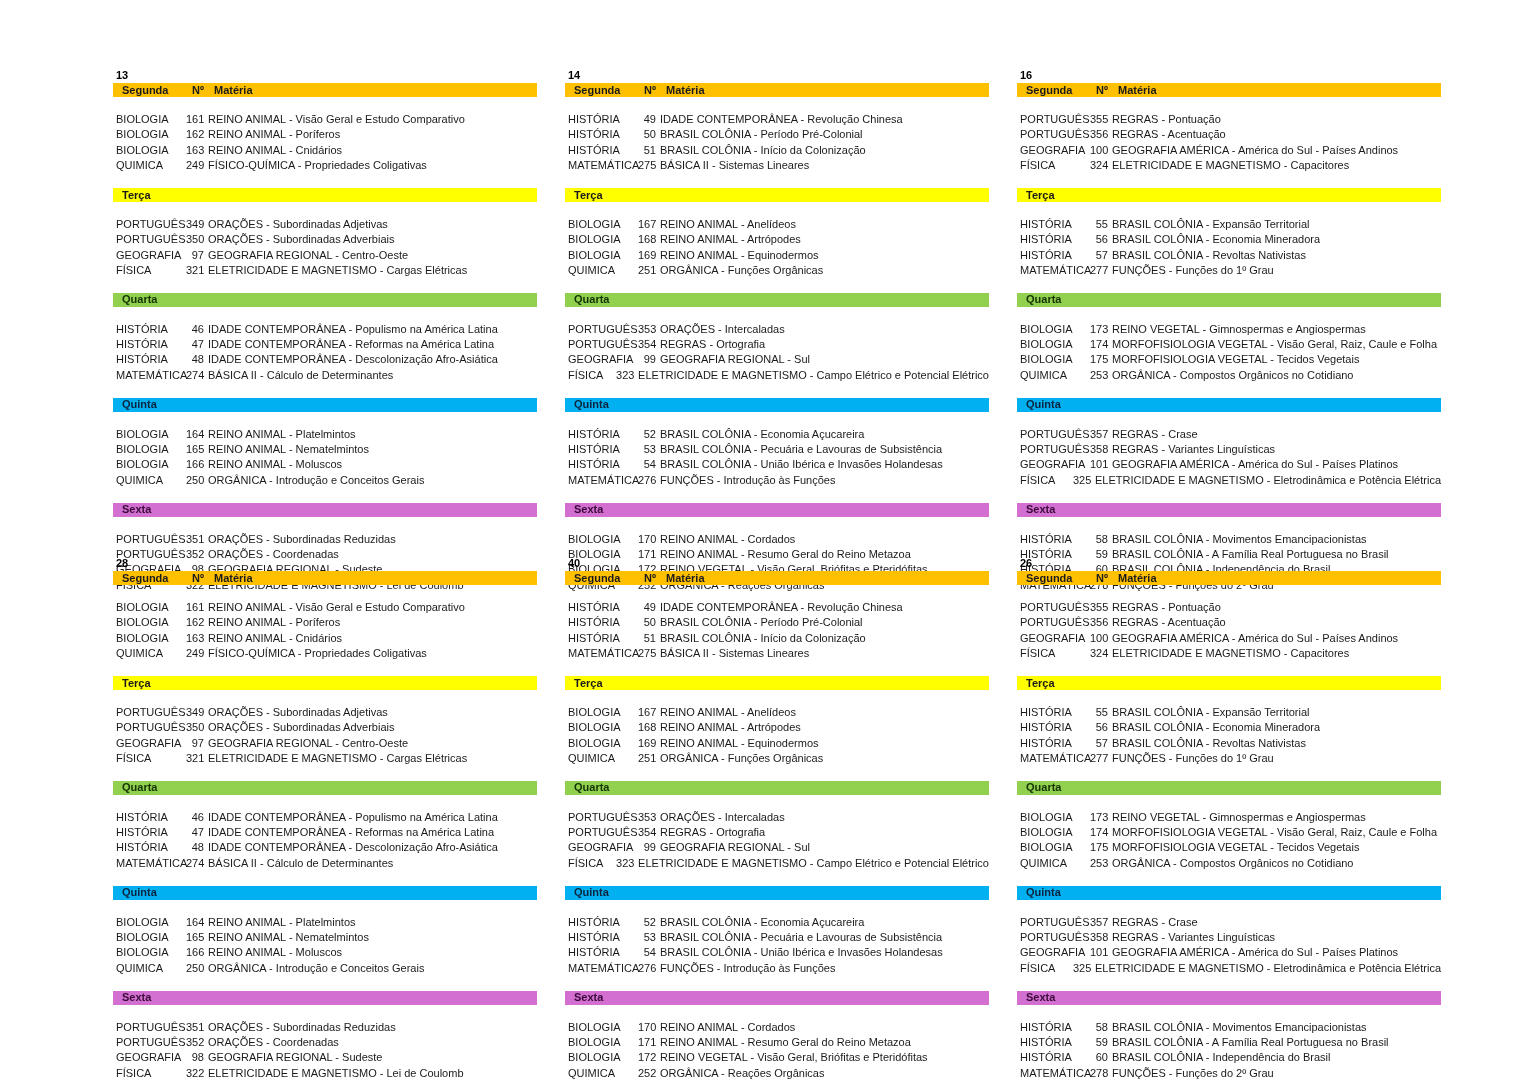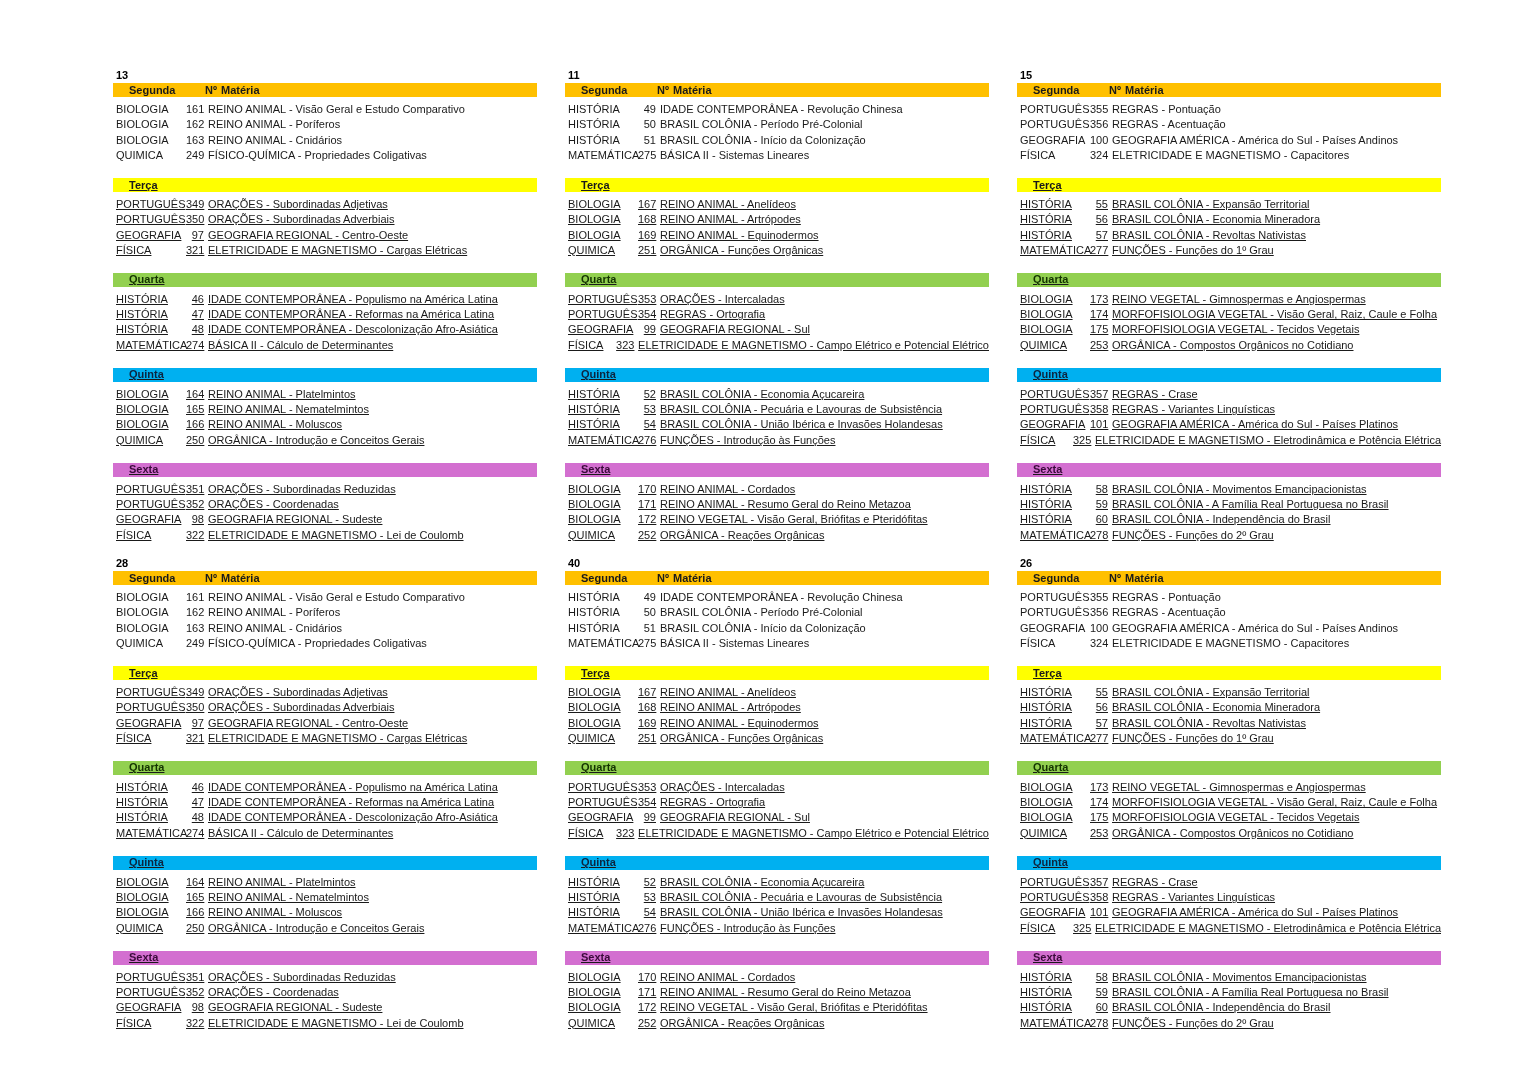--- a/index.html
+++ b/index.html
@@ -8,31 +8,31 @@
     font-family: "Liberation Sans", sans-serif; color: #1a1a1a;
   }
   .block {
     position: absolute; width: 424px;
     font-size: 11px; line-height: 15.2px;
   }
   .block .week {
     height: 15.2px; padding-left: 3px; font-weight: bold; color: #000;
   }
   .day { }
-  .day + .day { margin-top: 15.2px; text-decoration: underline; }
+  .day + .day { margin-top: 15.2px; }
   .day-head {
-    height: 14px; margin-bottom: 5px; display: flex; align-items: center;
-    font-weight: bold; padding-left: 16px;
+    height: 14px; margin-bottom: 15px; display: flex; align-items: center;
+    font-weight: bold; padding-left: 9px;
   }
   .row { display: flex; height: 15.2px; align-items: center; padding-left: 3px; white-space: nowrap; }
   .c-subj { width: 70px; }
   .c-num { width: 18px; text-align: right; padding-right: 4px; }
   .c-desc { flex: 1; }
   .h-subj { width: 70px; }
-  .h-num { width: 18px; text-align: right; padding-right: 4px; }
+  .h-num { width: 18px; padding-right: 4px; }
   .h-desc { flex: 1; }
 </style>
 </head>
 <body>
 
 <div id="root">
     <div class="block" style="left: 113px; top: 68px;">
       <div class="week">13</div>
       <div class="day">
         <div class="day-head" style="background: rgb(255, 192, 0); color: rgb(26, 26, 26);">
@@ -164,21 +164,21 @@
           <span class="c-desc">GEOGRAFIA REGIONAL - Sudeste</span>
         </div>
         <div class="row">
           <span class="c-subj">FÍSICA</span>
           <span class="c-num">322</span>
           <span class="c-desc">ELETRICIDADE E MAGNETISMO - Lei de Coulomb</span>
         </div>
       </div>
     </div>
     <div class="block" style="left: 565px; top: 68px;">
-      <div class="week">11</div>
+      <div class="week">14</div>
       <div class="day">
         <div class="day-head" style="background: rgb(255, 192, 0); color: rgb(26, 26, 26);">
           <span class="h-subj">Segunda</span>
           <span class="h-num">Nº</span>
           <span class="h-desc">Matéria</span>
         </div>
         <div class="row">
           <span class="c-subj">HISTÓRIA</span>
           <span class="c-num">49</span>
           <span class="c-desc">IDADE CONTEMPORÂNEA - Revolução Chinesa</span>
@@ -302,21 +302,21 @@
           <span class="c-desc">REINO VEGETAL - Visão Geral, Briófitas e Pteridófitas</span>
         </div>
         <div class="row">
           <span class="c-subj">QUIMICA</span>
           <span class="c-num">252</span>
           <span class="c-desc">ORGÂNICA - Reações Orgânicas</span>
         </div>
       </div>
     </div>
     <div class="block" style="left: 1017px; top: 68px;">
-      <div class="week">15</div>
+      <div class="week">16</div>
       <div class="day">
         <div class="day-head" style="background: rgb(255, 192, 0); color: rgb(26, 26, 26);">
           <span class="h-subj">Segunda</span>
           <span class="h-num">Nº</span>
           <span class="h-desc">Matéria</span>
         </div>
         <div class="row">
           <span class="c-subj">PORTUGUÊS</span>
           <span class="c-num">355</span>
           <span class="c-desc">REGRAS - Pontuação</span>

